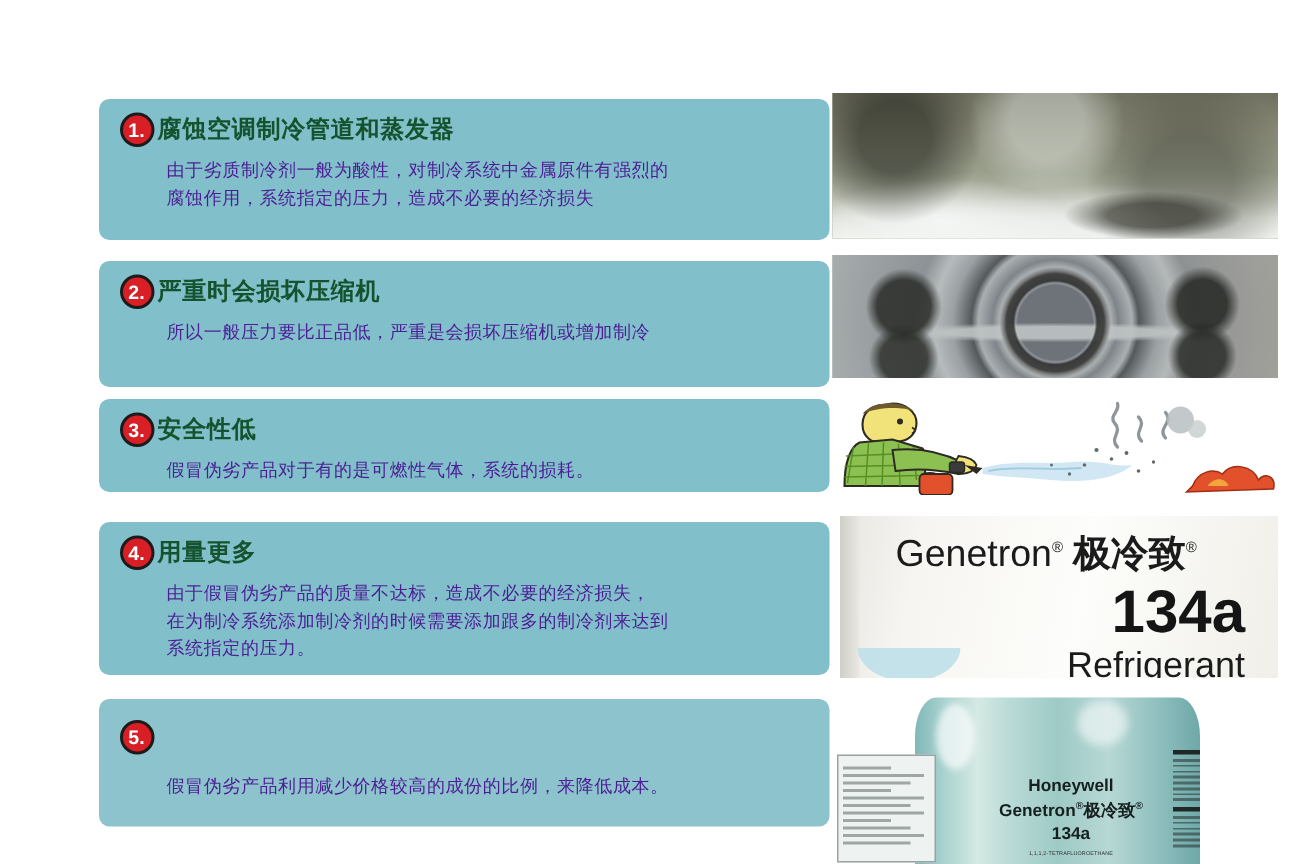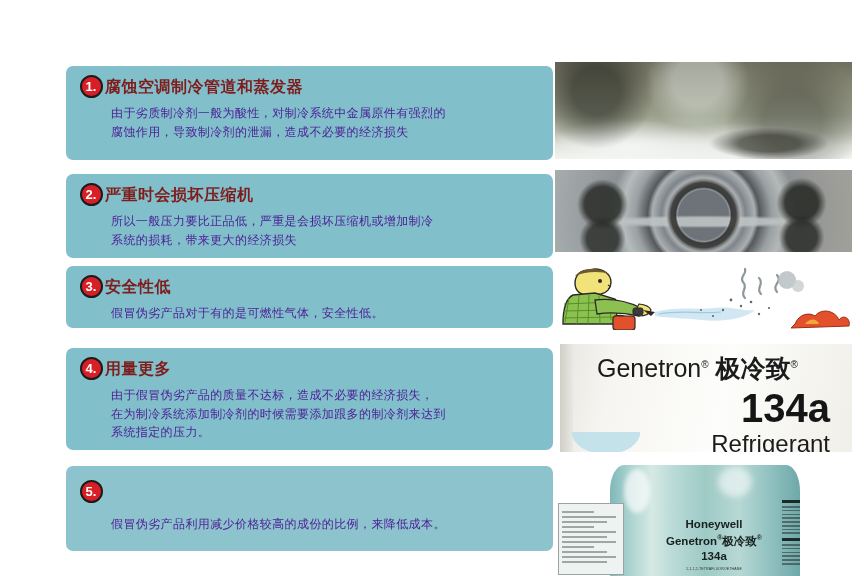--- a/index.html
+++ b/index.html
@@ -41,21 +41,21 @@
     background:#d81f26;
     border:2px solid #1b1b1b;
     color:#ffffff;
     font-size:13px;font-weight:bold;
     display:flex;align-items:center;justify-content:center;
     box-sizing:border-box;
     margin-right:2px;
     text-indent:-1px;
   }
   .head-title{
-    font-size:16px;font-weight:bold;color:#7f1d1d;
+    font-size:16px;font-weight:bold;color:#14532d;
     letter-spacing:0.5px;
     white-space:nowrap;
   }
   .body-text{
     font-size:12px;
     color:#4c1d95;
     line-height:1.55;
     letter-spacing:0.4px;
     margin-left:31px;
   }
@@ -200,44 +200,43 @@
 <div id="page">
 
 
   <div class="panel" style="left:66px;top:66px;width:487px;height:94px;">
     <div class="head">
       <span class="badge">1.</span>
       <span class="head-title">腐蚀空调制冷管道和蒸发器</span>
     </div>
     <div class="body-text">
       <div>由于劣质制冷剂一般为酸性，对制冷系统中金属原件有强烈的</div>
-      <div>腐蚀作用，导致制冷剂的泄漏，造成不必要的经济损失</div>
+      <div>腐蚀作用，系统指定的压力，造成不必要的经济损失</div>
     </div>
   </div>
   <div class="photo ph1" style="left:555px;top:62px;width:297px;height:97px;"></div>
 
   <div class="panel" style="left:66px;top:174px;width:487px;height:84px;">
     <div class="head">
       <span class="badge">2.</span>
       <span class="head-title">严重时会损坏压缩机</span>
     </div>
     <div class="body-text">
       <div>所以一般压力要比正品低，严重是会损坏压缩机或增加制冷</div>
-      <div>系统的损耗，带来更大的经济损失</div>
     </div>
   </div>
   <div class="photo ph2" style="left:555px;top:170px;width:297px;height:82px;"></div>
 
   <div class="panel" style="left:66px;top:266px;width:487px;height:62px;">
     <div class="head">
       <span class="badge">3.</span>
       <span class="head-title">安全性低</span>
     </div>
     <div class="body-text">
-      <div>假冒伪劣产品对于有的是可燃性气体，安全性低。</div>
+      <div>假冒伪劣产品对于有的是可燃性气体，系统的损耗。</div>
     </div>
   </div>
   <div class="photo ph3" style="left:555px;top:264px;width:297px;height:66px;">
     <div class="toon">
       <svg viewBox="0 0 297 66" width="297" height="66">
 
         <path d="M34 6 C26 6 20 11 20 19 C20 27 26 32 34 31 L46 30 C52 29 56 24 56 18 C56 10 48 5 40 5 Z" fill="#f2e27a" stroke="#2c2a23" stroke-width="1.4"></path>
         <path d="M20 12 C26 4 44 2 54 10 C47 7 30 7 20 12 Z" fill="#6f5a2c"></path>
         <circle cx="45" cy="17" r="2" fill="#2c2a23"></circle>
         <path d="M53 21 q4 2 0 4" fill="none" stroke="#2c2a23" stroke-width="1.2"></path>

